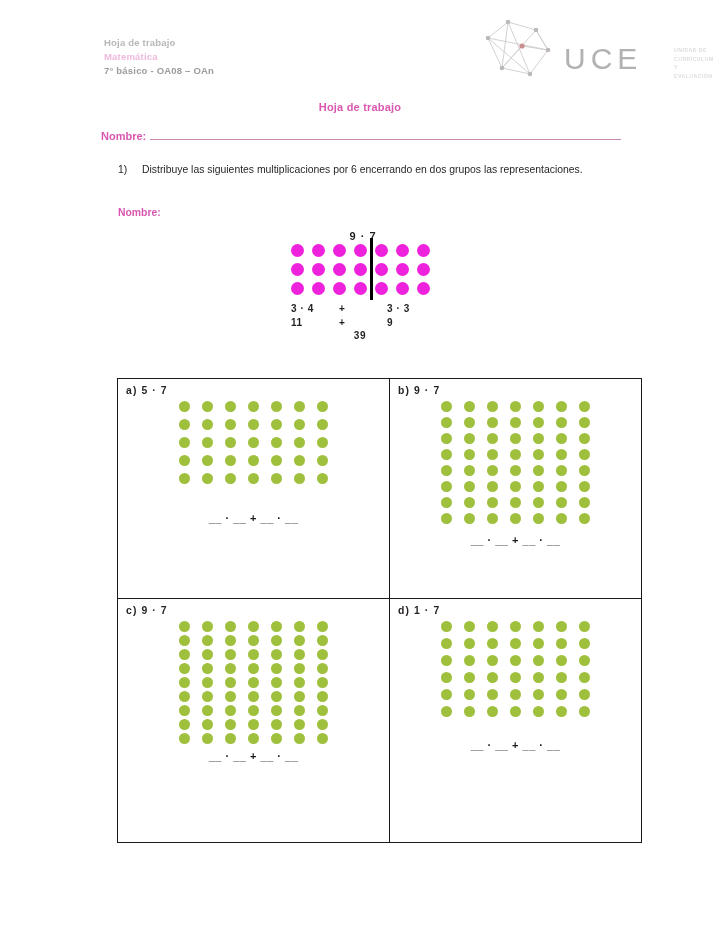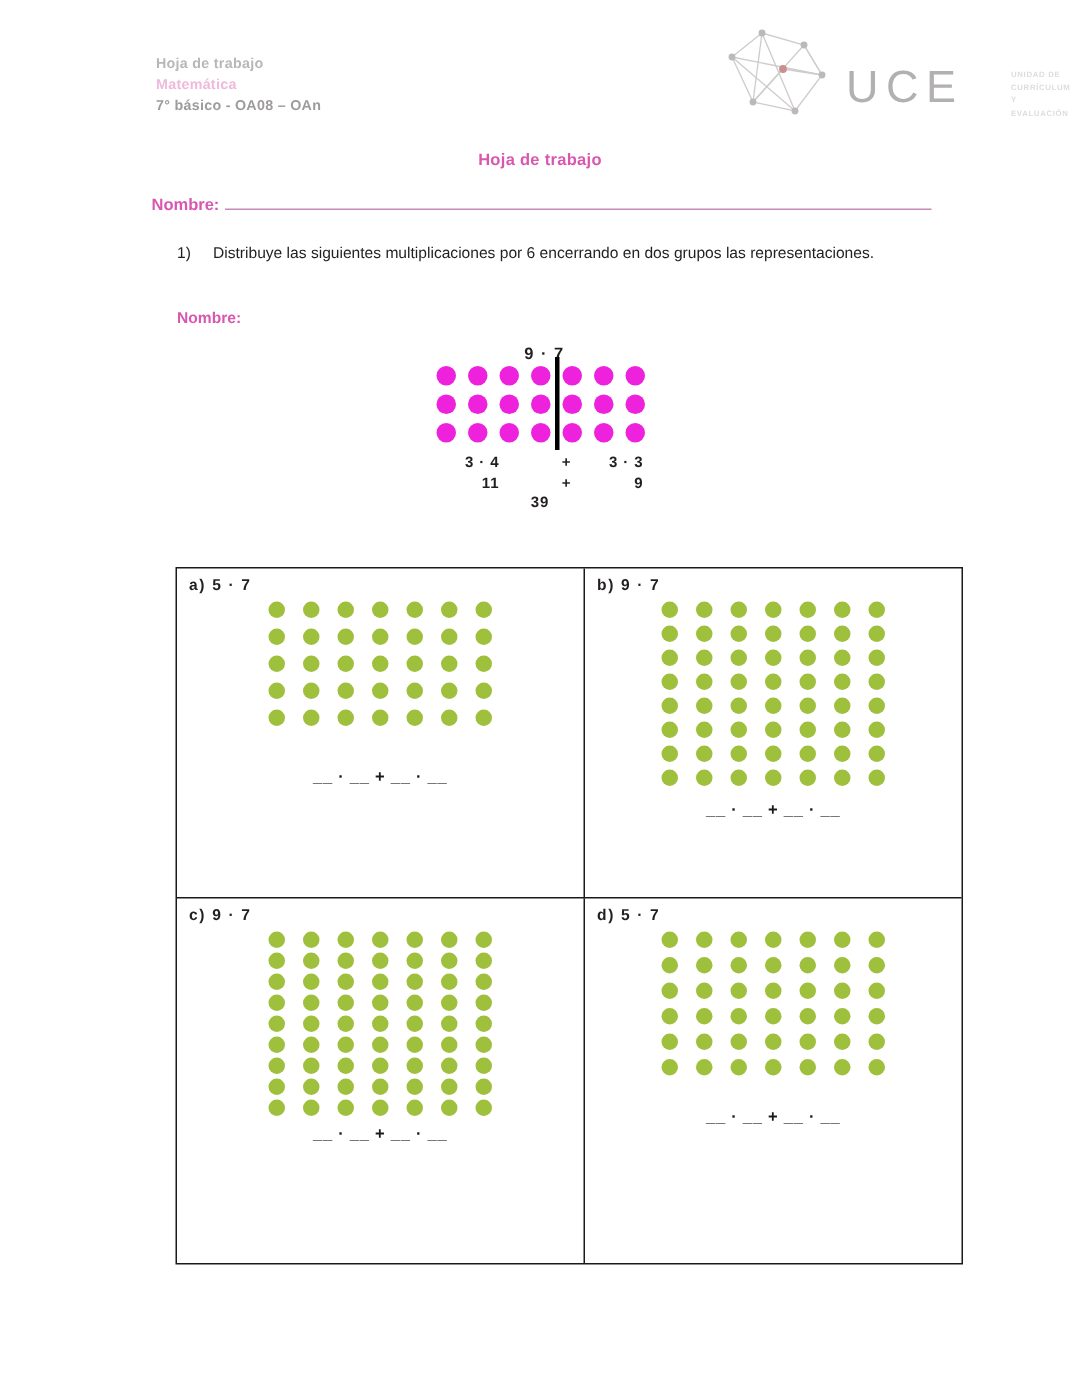--- a/index.html
+++ b/index.html
@@ -167,21 +167,21 @@
     display: flex;
     flex-direction: column;
     align-items: center;
     line-height: 1.35;
   }
   .ex-sum-row {
     display: flex;
     width: 138px;
     justify-content: space-between;
   }
-  .ex-sum-row span { width: 42px; text-align: right; }
+  .ex-sum-row span { width: 42px; text-align: left; }
   .ex-sum-row2 { margin-top: 0; }
   .ex-total { width: 138px; text-align: center; }
 
   
   .ex-table {
     position: absolute;
     top: 378px;
     left: 117px;
     width: 525px;
     border: 1px solid #1a1a1a;
@@ -555,21 +555,21 @@
             <div class="dot-green" style="width: 11px; height: 11px; background: rgb(159, 192, 60);"></div>
             <div class="dot-green" style="width: 11px; height: 11px; background: rgb(159, 192, 60);"></div>
             <div class="dot-green" style="width: 11px; height: 11px; background: rgb(159, 192, 60);"></div>
             <div class="dot-green" style="width: 11px; height: 11px; background: rgb(159, 192, 60);"></div>
           </div>
         </div>
       <div class="blank-line" style="margin-top: 6px;">__ · __   +   __ · __</div>
     </div>
   </div>
   <div class="cell c-d">
-    <div class="cell-label">d)  5 · 7</div>
+    <div class="cell-label">d)  1 · 7</div>
     <div class="cell-body">
       <div class="dot-grid" style="gap: 6px;">
           <div class="dot-row" style="gap: 12px;">
             <div class="dot-green" style="width: 11px; height: 11px; background: rgb(159, 192, 60);"></div>
             <div class="dot-green" style="width: 11px; height: 11px; background: rgb(159, 192, 60);"></div>
             <div class="dot-green" style="width: 11px; height: 11px; background: rgb(159, 192, 60);"></div>
             <div class="dot-green" style="width: 11px; height: 11px; background: rgb(159, 192, 60);"></div>
             <div class="dot-green" style="width: 11px; height: 11px; background: rgb(159, 192, 60);"></div>
             <div class="dot-green" style="width: 11px; height: 11px; background: rgb(159, 192, 60);"></div>
             <div class="dot-green" style="width: 11px; height: 11px; background: rgb(159, 192, 60);"></div>

